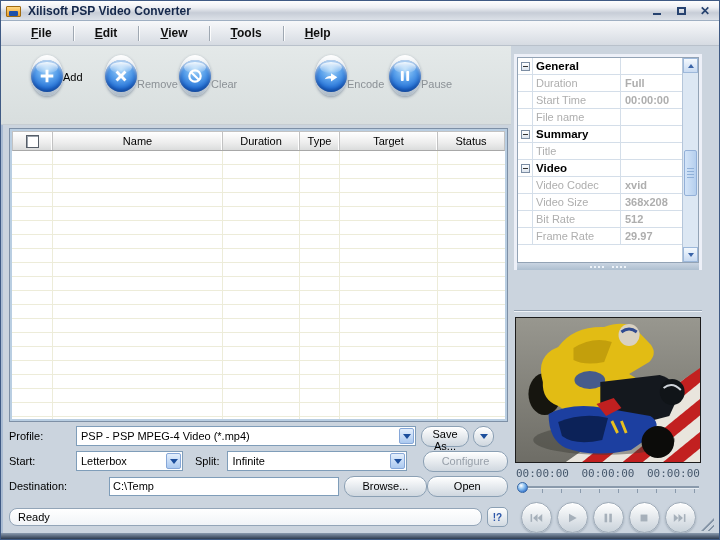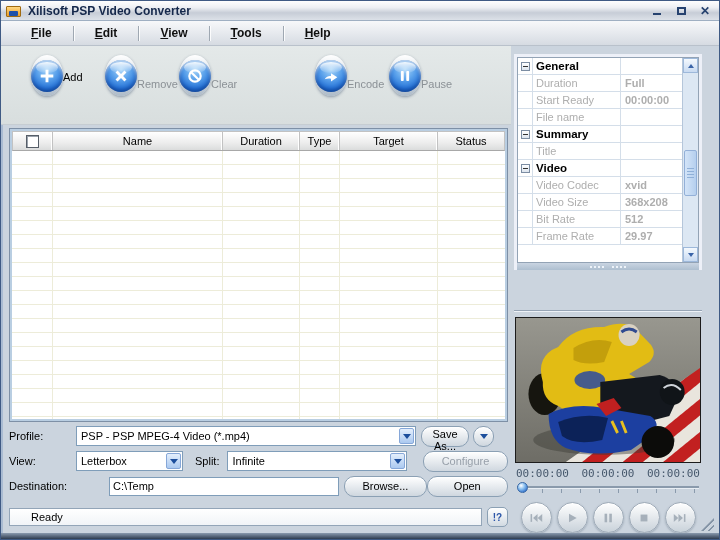--- a/index.html
+++ b/index.html
@@ -80,23 +80,23 @@
     box-shadow:inset 0 1px 0 #fff;cursor:default;}
   .pill.disabled{color:#98a0aa;}
   .save-as{width:48px;margin-left:5px;}
   .small-drop{width:21px;margin-left:4px;display:flex;align-items:center;justify-content:center;padding:0;}
   .configure{width:85px;margin-left:auto;}
   .browse{width:86px;margin-left:5px;}
   .open{width:85px;}
   .dest-input{height:19px;width:242px;border:1px solid #7f9db9;font-size:11px;font-family:inherit;padding:0 3px;margin-left:33px;}
   
   .status-row{height:26px;margin:7px 3px 0 8px;display:flex;align-items:center;}
-  .status-field{flex:1;height:18px;border:1px solid #93a5b8;border-radius:0;
+  .status-field{flex:1;height:18px;border:1px solid #93a5b8;border-radius:8px;
     background:linear-gradient(180deg,#ffffff,#f1f4f7);font-size:11px;color:#000;
-    display:flex;align-items:center;padding-left:21px;}
+    display:flex;align-items:center;padding-left:8px;}
   .help-btn{width:21px;height:20px;margin-left:5px;border:1px solid #8ba0b4;border-radius:5px;
     background:linear-gradient(180deg,#ffffff,#d2dae2);color:#2b55a8;font-weight:bold;font-size:10px;
     font-family:inherit;cursor:default;padding:0;}
   
   .right-col{flex:1;display:flex;flex-direction:column;padding:0 17px 0 3px;background:#cbd4de;min-width:0;}
   .prop-outer{margin-top:8px;background:#edf0f8;padding:3px 3px 0 3px;}
   .propgrid{position:relative;background:#fff;border:1px solid #93a3b5;height:206px;overflow:hidden;}
   .pg-row{display:flex;height:17px;border-bottom:1px solid #d4dee9;align-items:stretch;margin-right:16px;}
   .pg-c0{width:15px;border-right:1px solid #d4dee9;display:flex;align-items:center;justify-content:center;flex:0 0 15px;}
   .pg-label{width:88px;flex:0 0 88px;padding-left:3px;font-size:11px;color:#aeaeae;
@@ -266,21 +266,21 @@
               <span class="arrow-down"></span>
             </span>
         </div>
         <button class="pill save-as">Save As...</button>
         <button class="pill small-drop">
             <span class="arrow-down"></span>
           </button>
       </div>
 
       <div class="ctl-row">
-        <span class="ctl-label">View:</span>
+        <span class="ctl-label">Start:</span>
         <div class="combo zoom-combo">
           <span class="combo-text">Letterbox</span>
           <span class="combo-btn">
               <span class="arrow-down"></span>
             </span>
         </div>
         <span class="ctl-label inline">Split:</span>
         <div class="combo split-combo">
           <span class="combo-text">Infinite</span>
           <span class="combo-btn">
@@ -315,21 +315,21 @@
             <span class="pg-label">General</span>
             <span class="pg-value"></span>
           </div>
           <div class="pg-row">
             <span class="pg-c0"></span>
             <span class="pg-label">Duration</span>
             <span class="pg-value">Full</span>
           </div>
           <div class="pg-row">
             <span class="pg-c0"></span>
-            <span class="pg-label">Start Ready</span>
+            <span class="pg-label">Start Time</span>
             <span class="pg-value">00:00:00</span>
           </div>
           <div class="pg-row">
             <span class="pg-c0"></span>
             <span class="pg-label">File name</span>
             <span class="pg-value"></span>
           </div>
           <div class="pg-row sec">
             <span class="pg-c0">
                 <span class="collapse"></span>

